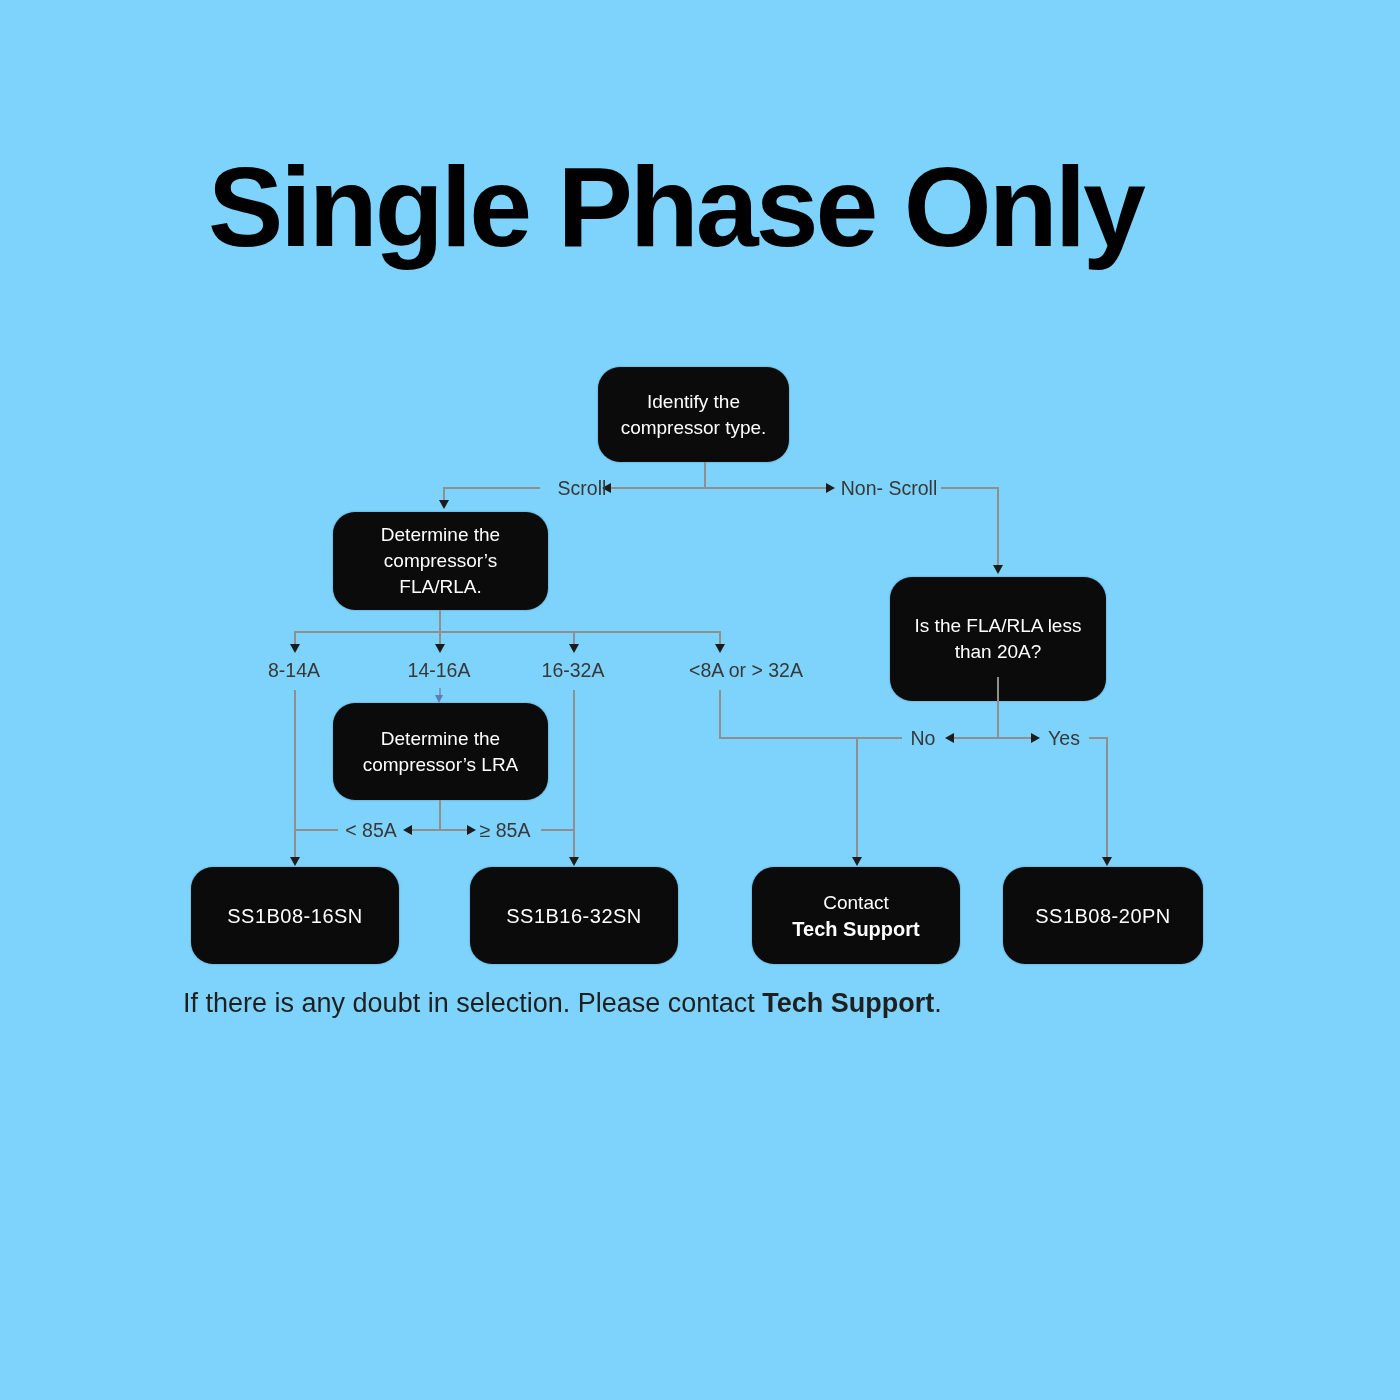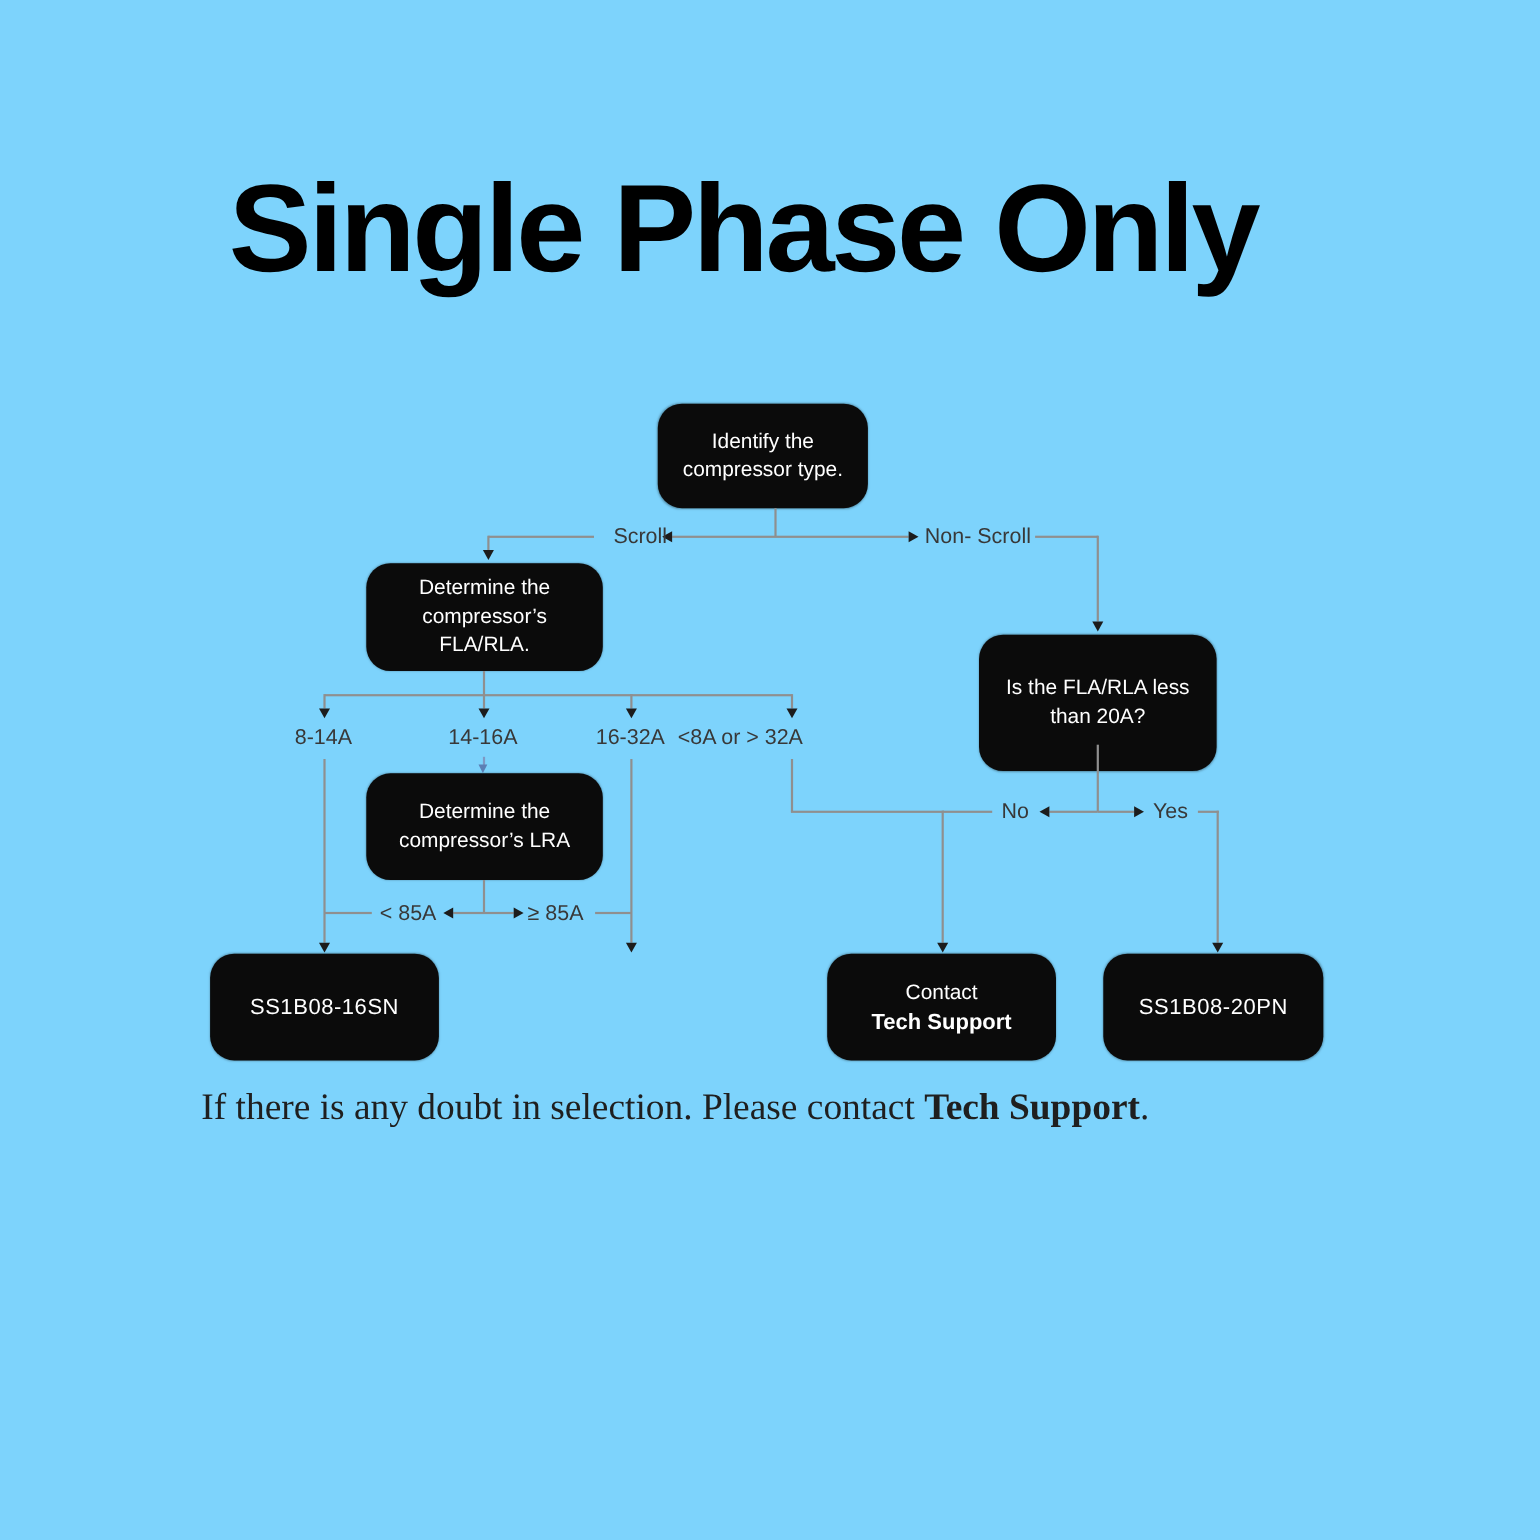--- a/index.html
+++ b/index.html
@@ -82,22 +82,22 @@
     font-size: 19.5px;
     line-height: 22px;
     color: #383838;
     white-space: nowrap;
   }
   .footer {
     position: absolute;
     left: 183px;
     top: 988px;
     margin: 0;
-    font-family: Liberation Serif, serif;
-    font-size: 34px;
+    font-family: Liberation Sans, sans-serif;
+    font-size: 27px;
     color: #1f1f1f;
     white-space: nowrap;
   }
   .footer b { font-weight: bold; }
 </style>
 </head>
 <body>
 
 <div class="canvas">
 
@@ -121,20 +121,23 @@
 
   <div class="node" style="left:890px; top:577px; width:216px; height:124px;text-align:right;">
     <span>Is the FLA/RLA less</span>
     <span>than 20A?</span>
   </div>
 
   <div class="node result" style="left:191px; top:867px; width:208px; height:97px;">
     <span>SS1B08-16SN</span>
   </div>
 
+  <div class="node result" style="left:470px; top:867px; width:208px; height:97px;">
+    <span>SS1B16-32SN</span>
+  </div>
 
   <div class="node" style="left:752px; top:867px; width:208px; height:97px;">
     <span>Contact</span>
     <span class="bold">Tech Support</span>
   </div>
 
   <div class="node result" style="left:1003px; top:867px; width:200px; height:97px;">
     <span>SS1B08-20PN</span>
   </div>
 
@@ -196,21 +199,21 @@
   <div class="hline" style="left:1089px; top:737px; width:19px;"></div>
   <div class="vline" style="left:1106px; top:737px; height:120px;"></div>
   <div class="ah ah-down" style="left:1102px; top:857px;"></div>
 
   <span class="elabel" style="left:582px; top:477px;">Scroll</span>
   <span class="elabel" style="left:889px; top:477px;">Non- Scroll</span>
 
   <span class="elabel" style="left:294px; top:659px;">8-14A</span>
   <span class="elabel" style="left:439px; top:659px;">14-16A</span>
   <span class="elabel" style="left:573px; top:659px;">16-32A</span>
-  <span class="elabel" style="left:673px; top:659px;">&lt;8A or &gt; 32A</span>
+  <span class="elabel" style="left:746px; top:659px;">&lt;8A or &gt; 32A</span>
 
   <span class="elabel" style="left:371px; top:819px;">&lt; 85A</span>
   <span class="elabel" style="left:505px; top:819px;">≥ 85A</span>
 
   <span class="elabel" style="left:923px; top:727px;">No</span>
   <span class="elabel" style="left:1064px; top:727px;">Yes</span>
 
   <p class="footer">
     <span>If there is any doubt in selection. Please contact </span><b>Tech Support</b><span>.</span>
   </p>

